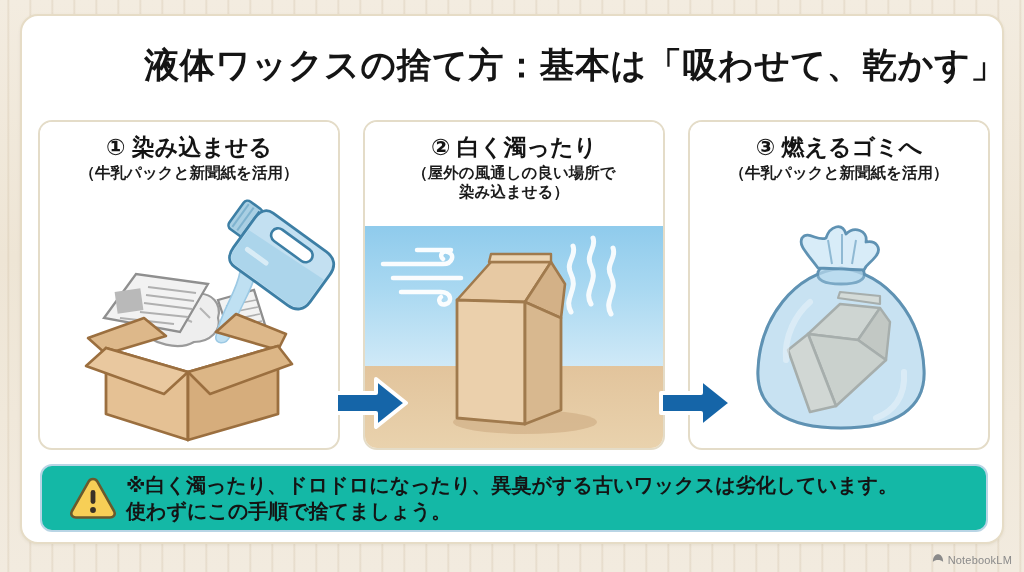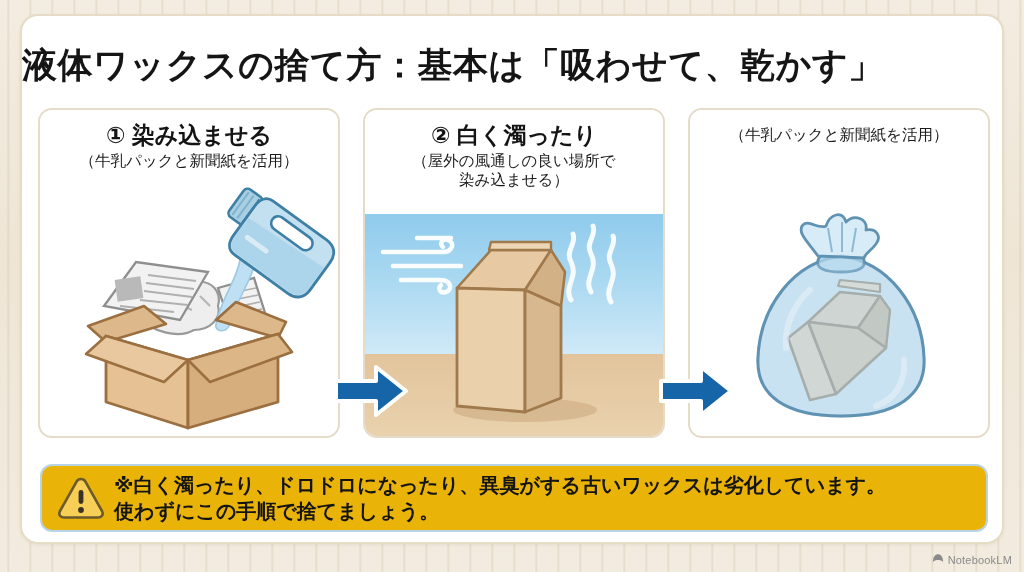--- a/index.html
+++ b/index.html
@@ -42,33 +42,33 @@
     box-sizing: border-box;
     box-shadow: 0 1px 3px rgba(120,105,80,0.10);
   }
 
   
   #title {
     position: absolute;
     left: 0;
     top: 26px;
     width: 984px;
-    text-align: left;
+    text-align: right;
     font-size: 35px;
     font-weight: bold;
     color: #151515;
     letter-spacing: 0.5px;
     white-space: nowrap;
   }
 
   
   #panels {
     position: absolute;
     left: 16px;
-    top: 92px;
+    top: 104px;
     width: 952px;
     height: 320px;
   }
   .panel {
     position: absolute;
     top: 0;
     width: 302px;
     height: 330px;
     border: 2px solid #e4dcc8;
     border-radius: 14px;
@@ -90,21 +90,21 @@
   .panel-title {
     font-size: 23px;
     font-weight: bold;
     color: #141414;
     line-height: 1.15;
     white-space: nowrap;
   }
   .panel-sub {
     margin-top: 4px;
     font-size: 15.5px;
-    font-weight: normal;
+    font-weight: bold;
     color: #1b1b1b;
     line-height: 1.2;
     padding: 0 4px;
   }
   .panel-art {
     position: absolute;
     left: 0;
     right: 0;
     bottom: 0;
     top: 0;
@@ -140,27 +140,27 @@
   #arrow-1 { left: 296px; }
   #arrow-2 { left: 621px; }
 
   
   #note {
     position: absolute;
     left: 18px;
     top: 448px;
     width: 948px;
     height: 68px;
-    background: #eab308;
+    background: #14b8a6;
     border: 2px solid #b9d5e5;
     border-radius: 12px;
     box-sizing: border-box;
     display: flex;
     align-items: center;
-    padding: 0 14px;
+    padding: 0 26px;
   }
   #note-icon {
     flex: 0 0 auto;
     width: 50px;
     height: 46px;
     margin-right: 8px;
   }
   #note-text {
     font-size: 20px;
     font-weight: bold;
@@ -304,20 +304,21 @@
               <path d="M92 178 L160 180 L160 302 L92 296 Z" fill="#ebd0ac" stroke="#a07a4d" stroke-width="2.8" stroke-linejoin="round"></path>
 
               <path d="M160 180 L196 196 L196 288 L160 302 Z" fill="#d8b88f" stroke="#a07a4d" stroke-width="2.8" stroke-linejoin="round"></path>
             </g>
           </svg>
         </div>
       </div>
 
       <div class="panel" id="panel-3">
         <div class="panel-head">
+          <div class="panel-title">③ 燃えるゴミへ</div>
           <div class="panel-sub">（牛乳パックと新聞紙を活用）</div>
         </div>
         <div class="panel-art">
           <svg viewBox="0 0 302 330" width="302" height="330" xmlns="http://www.w3.org/2000/svg">
             <g>
 
               <path d="M151 146
                        C104 152 70 196 68 248
                        C66 286 96 306 151 306
                        C206 306 236 286 234 248

